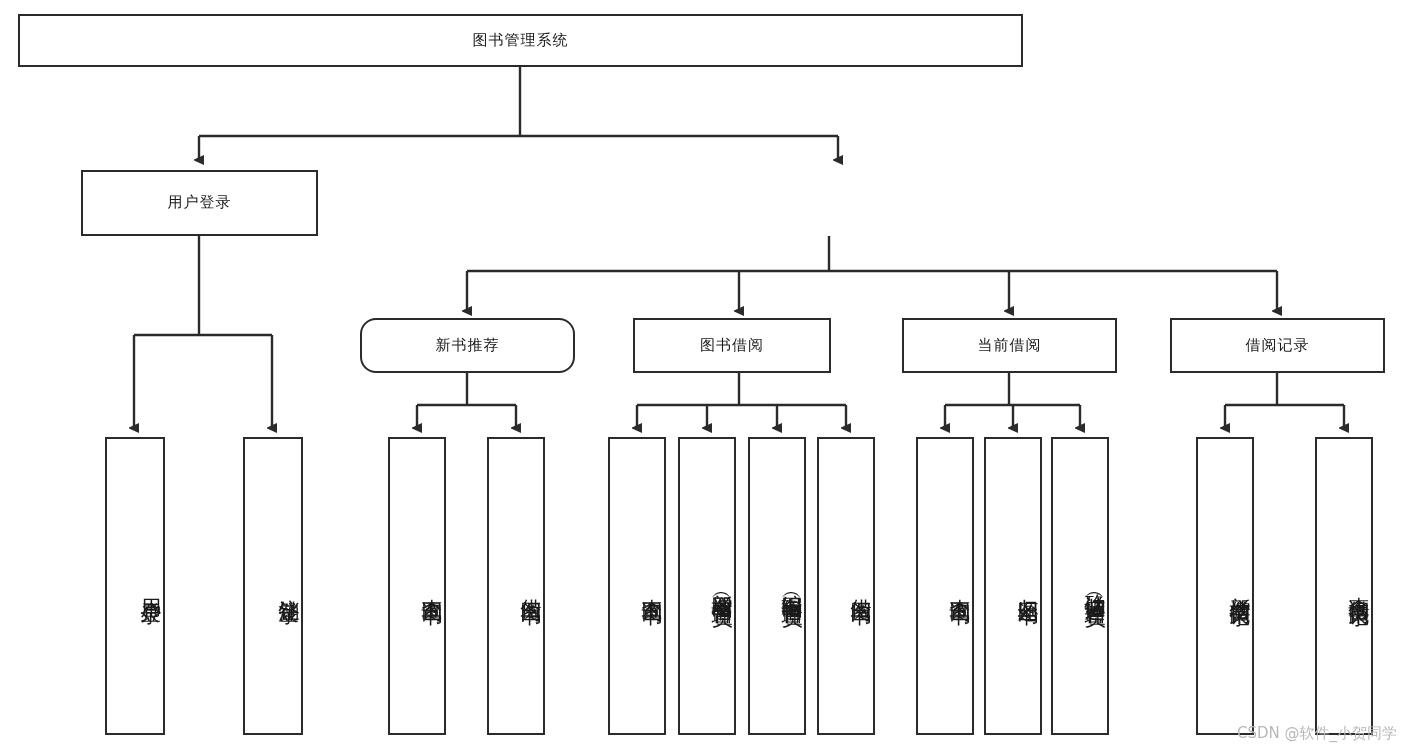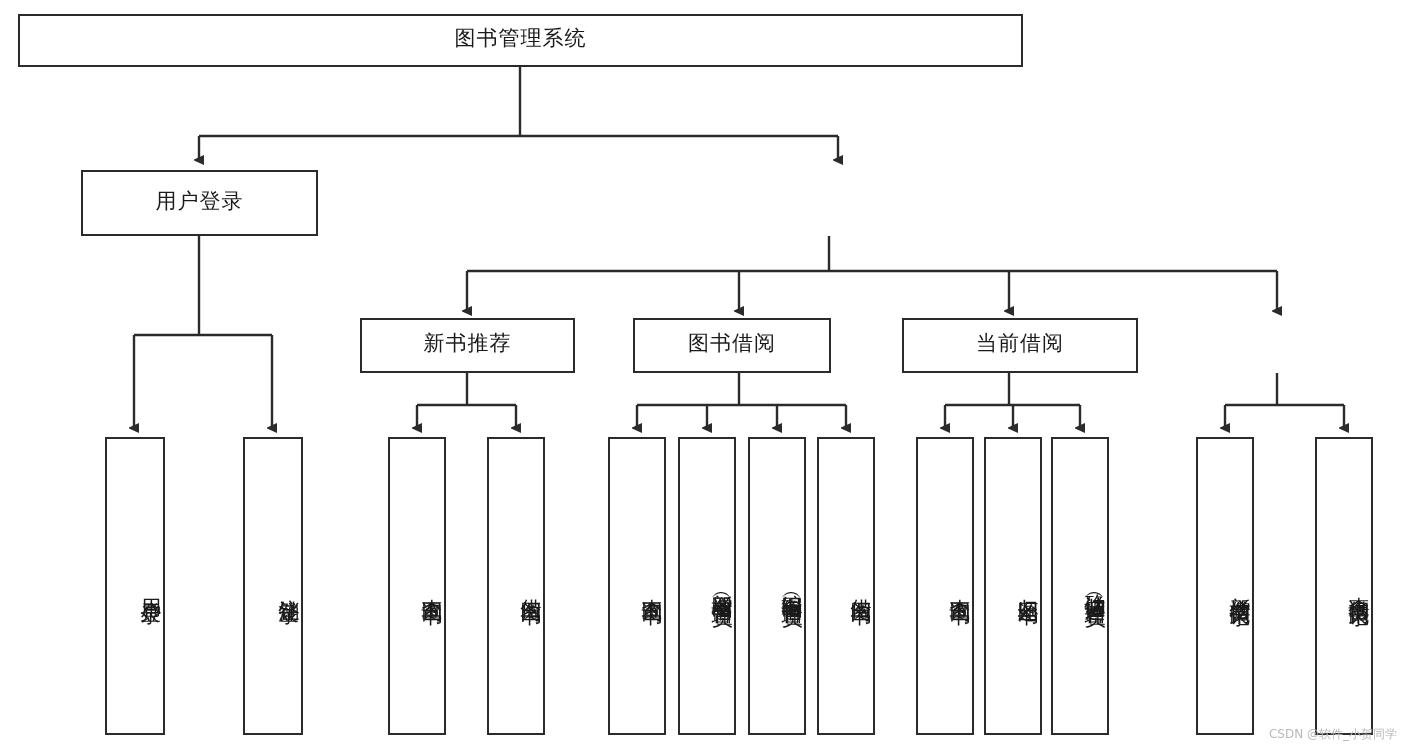--- a/index.html
+++ b/index.html
@@ -23,23 +23,22 @@
     border: 2px solid #2b2b2b;
     background: #ffffff;
     display: flex;
     align-items: center;
     justify-content: center;
     color: #1a1a1a;
     line-height: 1.18;
     text-align: center;
   }
   .node.h {
-    font-size: 21px;
+    font-size: 15px;
     letter-spacing: 1px;
-    font-family: Liberation Mono, monospace;
   }
   .node.v {
     writing-mode: vertical-rl;
     text-orientation: upright;
     font-size: 21px;
     letter-spacing: 2px;
     padding-top: 6px;
     padding-bottom: 6px;
     align-items: flex-start;
     justify-content: center;
@@ -52,21 +51,21 @@
   svg.connectors {
     position: absolute;
     left: 0; top: 0;
     width: 1405px; height: 747px;
     pointer-events: none;
   }
   .watermark {
     position: absolute;
     right: 8px;
     bottom: 4px;
-    font-size: 12px;
+    font-size: 15px;
     color: #b9b9b9;
     white-space: nowrap;
     font-family: "DejaVu Sans", "Liberation Sans", sans-serif;
   }
 </style>
 </head>
 <body>
 
 <div id="diagram">
 
@@ -121,28 +120,31 @@
   </svg>
 
   <div class="node h" style="left:18px; top:14px; width:1005px; height:53px;">
     <span>图书管理系统</span>
   </div>
 
   <div class="node h" style="left:81px; top:170px; width:237px; height:66px;">
     <span>用户登录</span>
   </div>
 
-  <div class="node h" style="left:360px; top:318px; width:215px; height:55px;">
+  <div class="node h" style="left:360px; top:318px; width:215px; height:55px;border-radius:16px;">
     <span>新书推荐</span>
   </div>
   <div class="node h" style="left:633px; top:318px; width:198px; height:55px;">
     <span>图书借阅</span>
   </div>
-  <div class="node h" style="left:902px; top:318px; width:236px; height:55px;">
+  <div class="node h" style="left:902px; top:318px; width:215px; height:55px;">
     <span>当前借阅</span>
+  </div>
+  <div class="node h" style="left:1170px; top:318px; width:215px; height:55px;">
+    <span>借阅记录</span>
   </div>
 
   <div class="node v" style="left:105px; top:437px; width:60px; height:298px;">
     <span class="vlabel">用户登录</span>
   </div>
   <div class="node v" style="left:243px; top:437px; width:60px; height:298px;">
     <span class="vlabel">注销登录</span>
   </div>
 
   <div class="node v" style="left:388px; top:437px; width:58px; height:298px;">

